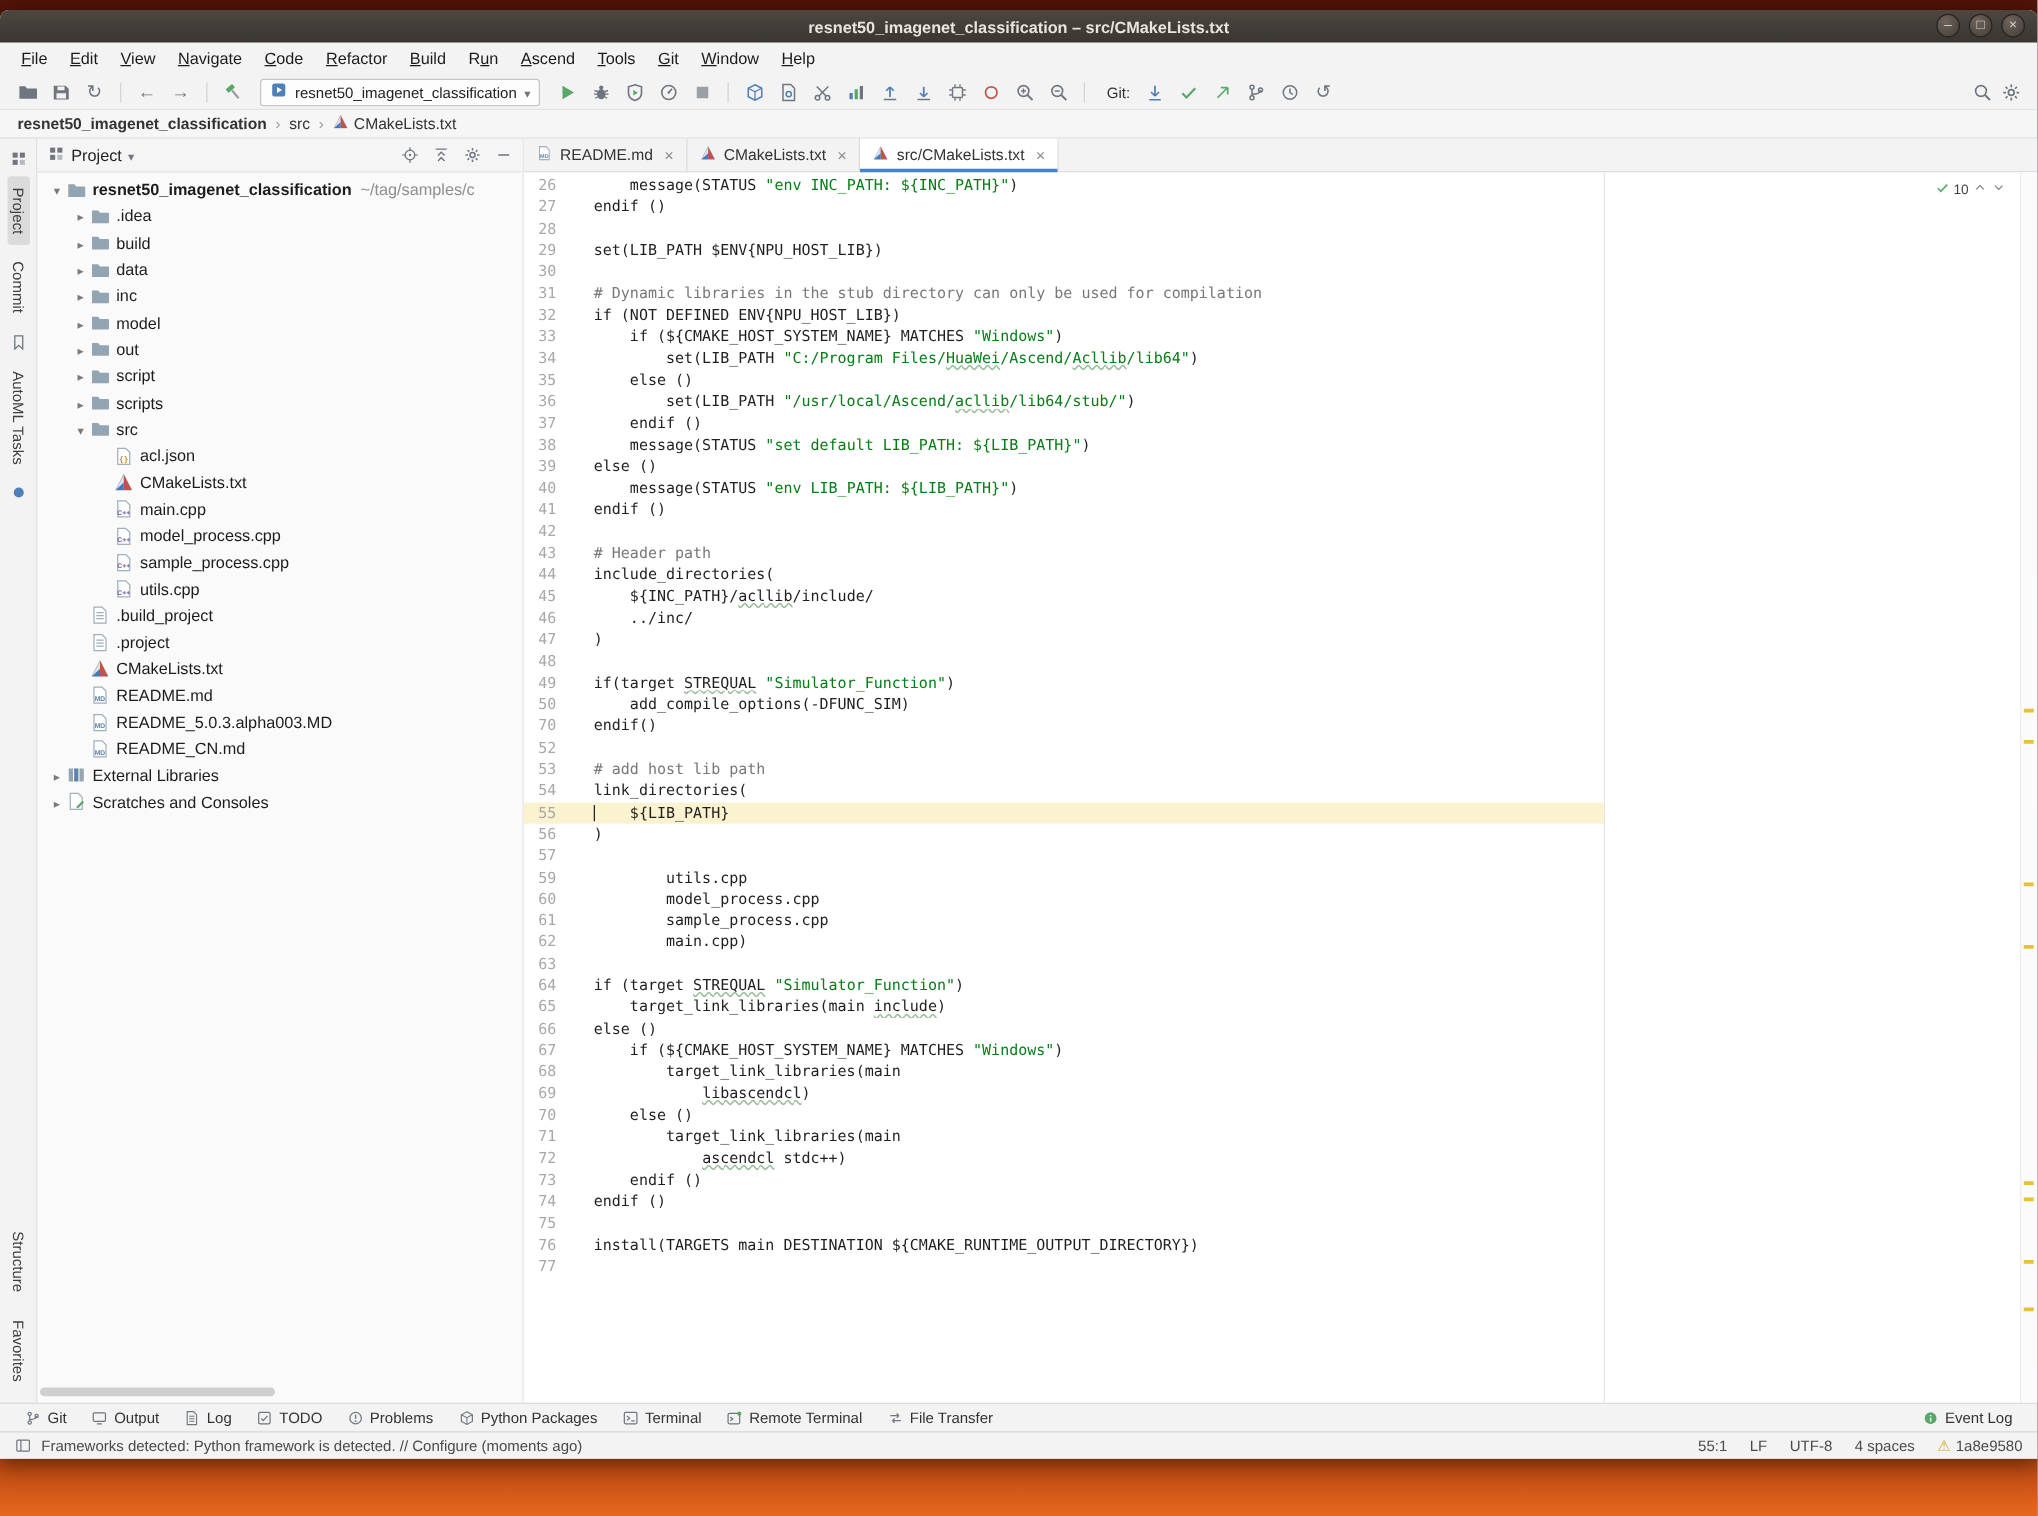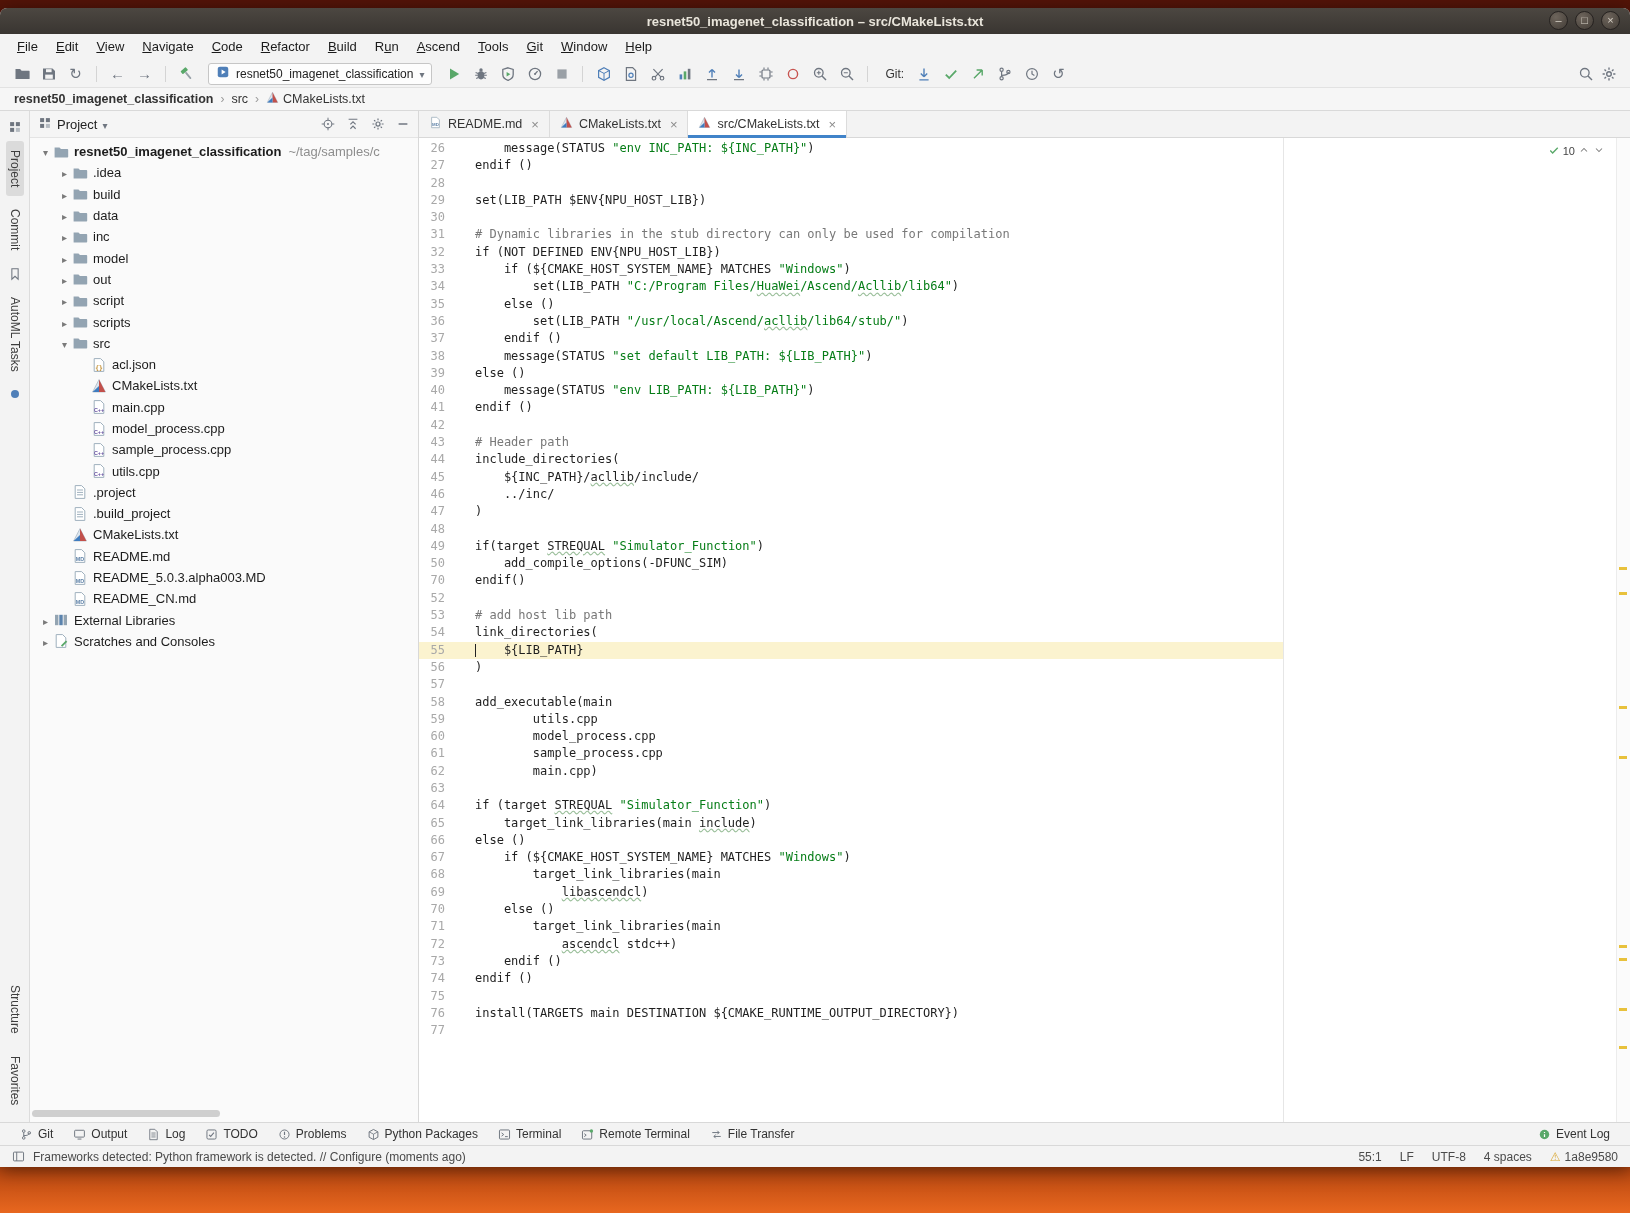--- a/index.html
+++ b/index.html
@@ -547,31 +547,31 @@
             <span class="t-label">utils.cpp</span>
           </div>
           <div class="tree-row" style="padding-left: 27px;">
             <span class="chev-cell"></span>
             <span class="t-icon">
               <svg viewBox="0 0 16 16" xmlns="http://www.w3.org/2000/svg">
                 <path d="M3.2 1.6h6.4l3.2 3.2v9.6H3.2z" fill="#fff" stroke="#9fb0bd" stroke-width="1"></path>
                 <path d="M5 6h6M5 8.4h6M5 10.8h6" stroke="#9fb0bd" stroke-width="1"></path>
               </svg>
             </span>
+            <span class="t-label">.build_project</span>
+          </div>
+          <div class="tree-row" style="padding-left: 27px;">
+            <span class="chev-cell"></span>
+            <span class="t-icon">
+              <svg viewBox="0 0 16 16" xmlns="http://www.w3.org/2000/svg">
+                <path d="M3.2 1.6h6.4l3.2 3.2v9.6H3.2z" fill="#fff" stroke="#9fb0bd" stroke-width="1"></path>
+                <path d="M5 6h6M5 8.4h6M5 10.8h6" stroke="#9fb0bd" stroke-width="1"></path>
+              </svg>
+            </span>
             <span class="t-label">.project</span>
-          </div>
-          <div class="tree-row" style="padding-left: 27px;">
-            <span class="chev-cell"></span>
-            <span class="t-icon">
-              <svg viewBox="0 0 16 16" xmlns="http://www.w3.org/2000/svg">
-                <path d="M3.2 1.6h6.4l3.2 3.2v9.6H3.2z" fill="#fff" stroke="#9fb0bd" stroke-width="1"></path>
-                <path d="M5 6h6M5 8.4h6M5 10.8h6" stroke="#9fb0bd" stroke-width="1"></path>
-              </svg>
-            </span>
-            <span class="t-label">.build_project</span>
           </div>
           <div class="tree-row" style="padding-left: 27px;">
             <span class="chev-cell"></span>
             <span class="t-icon">
               <svg viewBox="0 0 16 16" xmlns="http://www.w3.org/2000/svg">
                 <polygon points="8,1.6 14.4,14 1.6,14" fill="#dde6ee" stroke="#8899aa" stroke-width="0.5"></polygon>
                 <polygon points="8,1.6 8,14 14.4,14" fill="#c2504b"></polygon>
                 <polygon points="8,8 1.6,14 8,14" fill="#3f7cbf"></polygon>
               </svg>
             </span>
@@ -691,21 +691,20 @@
             <div class="code-line"><span class="ln">48</span><span class="code"></span></div>
             <div class="code-line"><span class="ln">49</span><span class="code">if(target <span class="typo">STREQUAL</span> <span class="str">"Simulator_Function"</span>)</span></div>
             <div class="code-line"><span class="ln">50</span><span class="code">    add_compile_options(-DFUNC_SIM)</span></div>
             <div class="code-line"><span class="ln">70</span><span class="code">endif()</span></div>
             <div class="code-line"><span class="ln">52</span><span class="code"></span></div>
             <div class="code-line"><span class="ln">53</span><span class="code"><span class="cm"># add host lib path</span></span></div>
             <div class="code-line"><span class="ln">54</span><span class="code">link_directories(</span></div>
             <div class="code-line caret-line"><span class="ln">55</span><span class="code"><span class="caret"></span>    ${LIB_PATH}</span></div>
             <div class="code-line"><span class="ln">56</span><span class="code">)</span></div>
             <div class="code-line"><span class="ln">57</span><span class="code"></span></div>
-            <div class="code-line"><span class="ln">58</span><span class="code">add_executable(main</span></div>
             <div class="code-line"><span class="ln">59</span><span class="code">        utils.cpp</span></div>
             <div class="code-line"><span class="ln">60</span><span class="code">        model_process.cpp</span></div>
             <div class="code-line"><span class="ln">61</span><span class="code">        sample_process.cpp</span></div>
             <div class="code-line"><span class="ln">62</span><span class="code">        main.cpp)</span></div>
             <div class="code-line"><span class="ln">63</span><span class="code"></span></div>
             <div class="code-line"><span class="ln">64</span><span class="code">if (target <span class="typo">STREQUAL</span> <span class="str">"Simulator_Function"</span>)</span></div>
             <div class="code-line"><span class="ln">65</span><span class="code">    target_link_libraries(main <span class="typo">include</span>)</span></div>
             <div class="code-line"><span class="ln">66</span><span class="code">else ()</span></div>
             <div class="code-line"><span class="ln">67</span><span class="code">    if (${CMAKE_HOST_SYSTEM_NAME} MATCHES <span class="str">"Windows"</span>)</span></div>
             <div class="code-line"><span class="ln">68</span><span class="code">        target_link_libraries(main</span></div>

